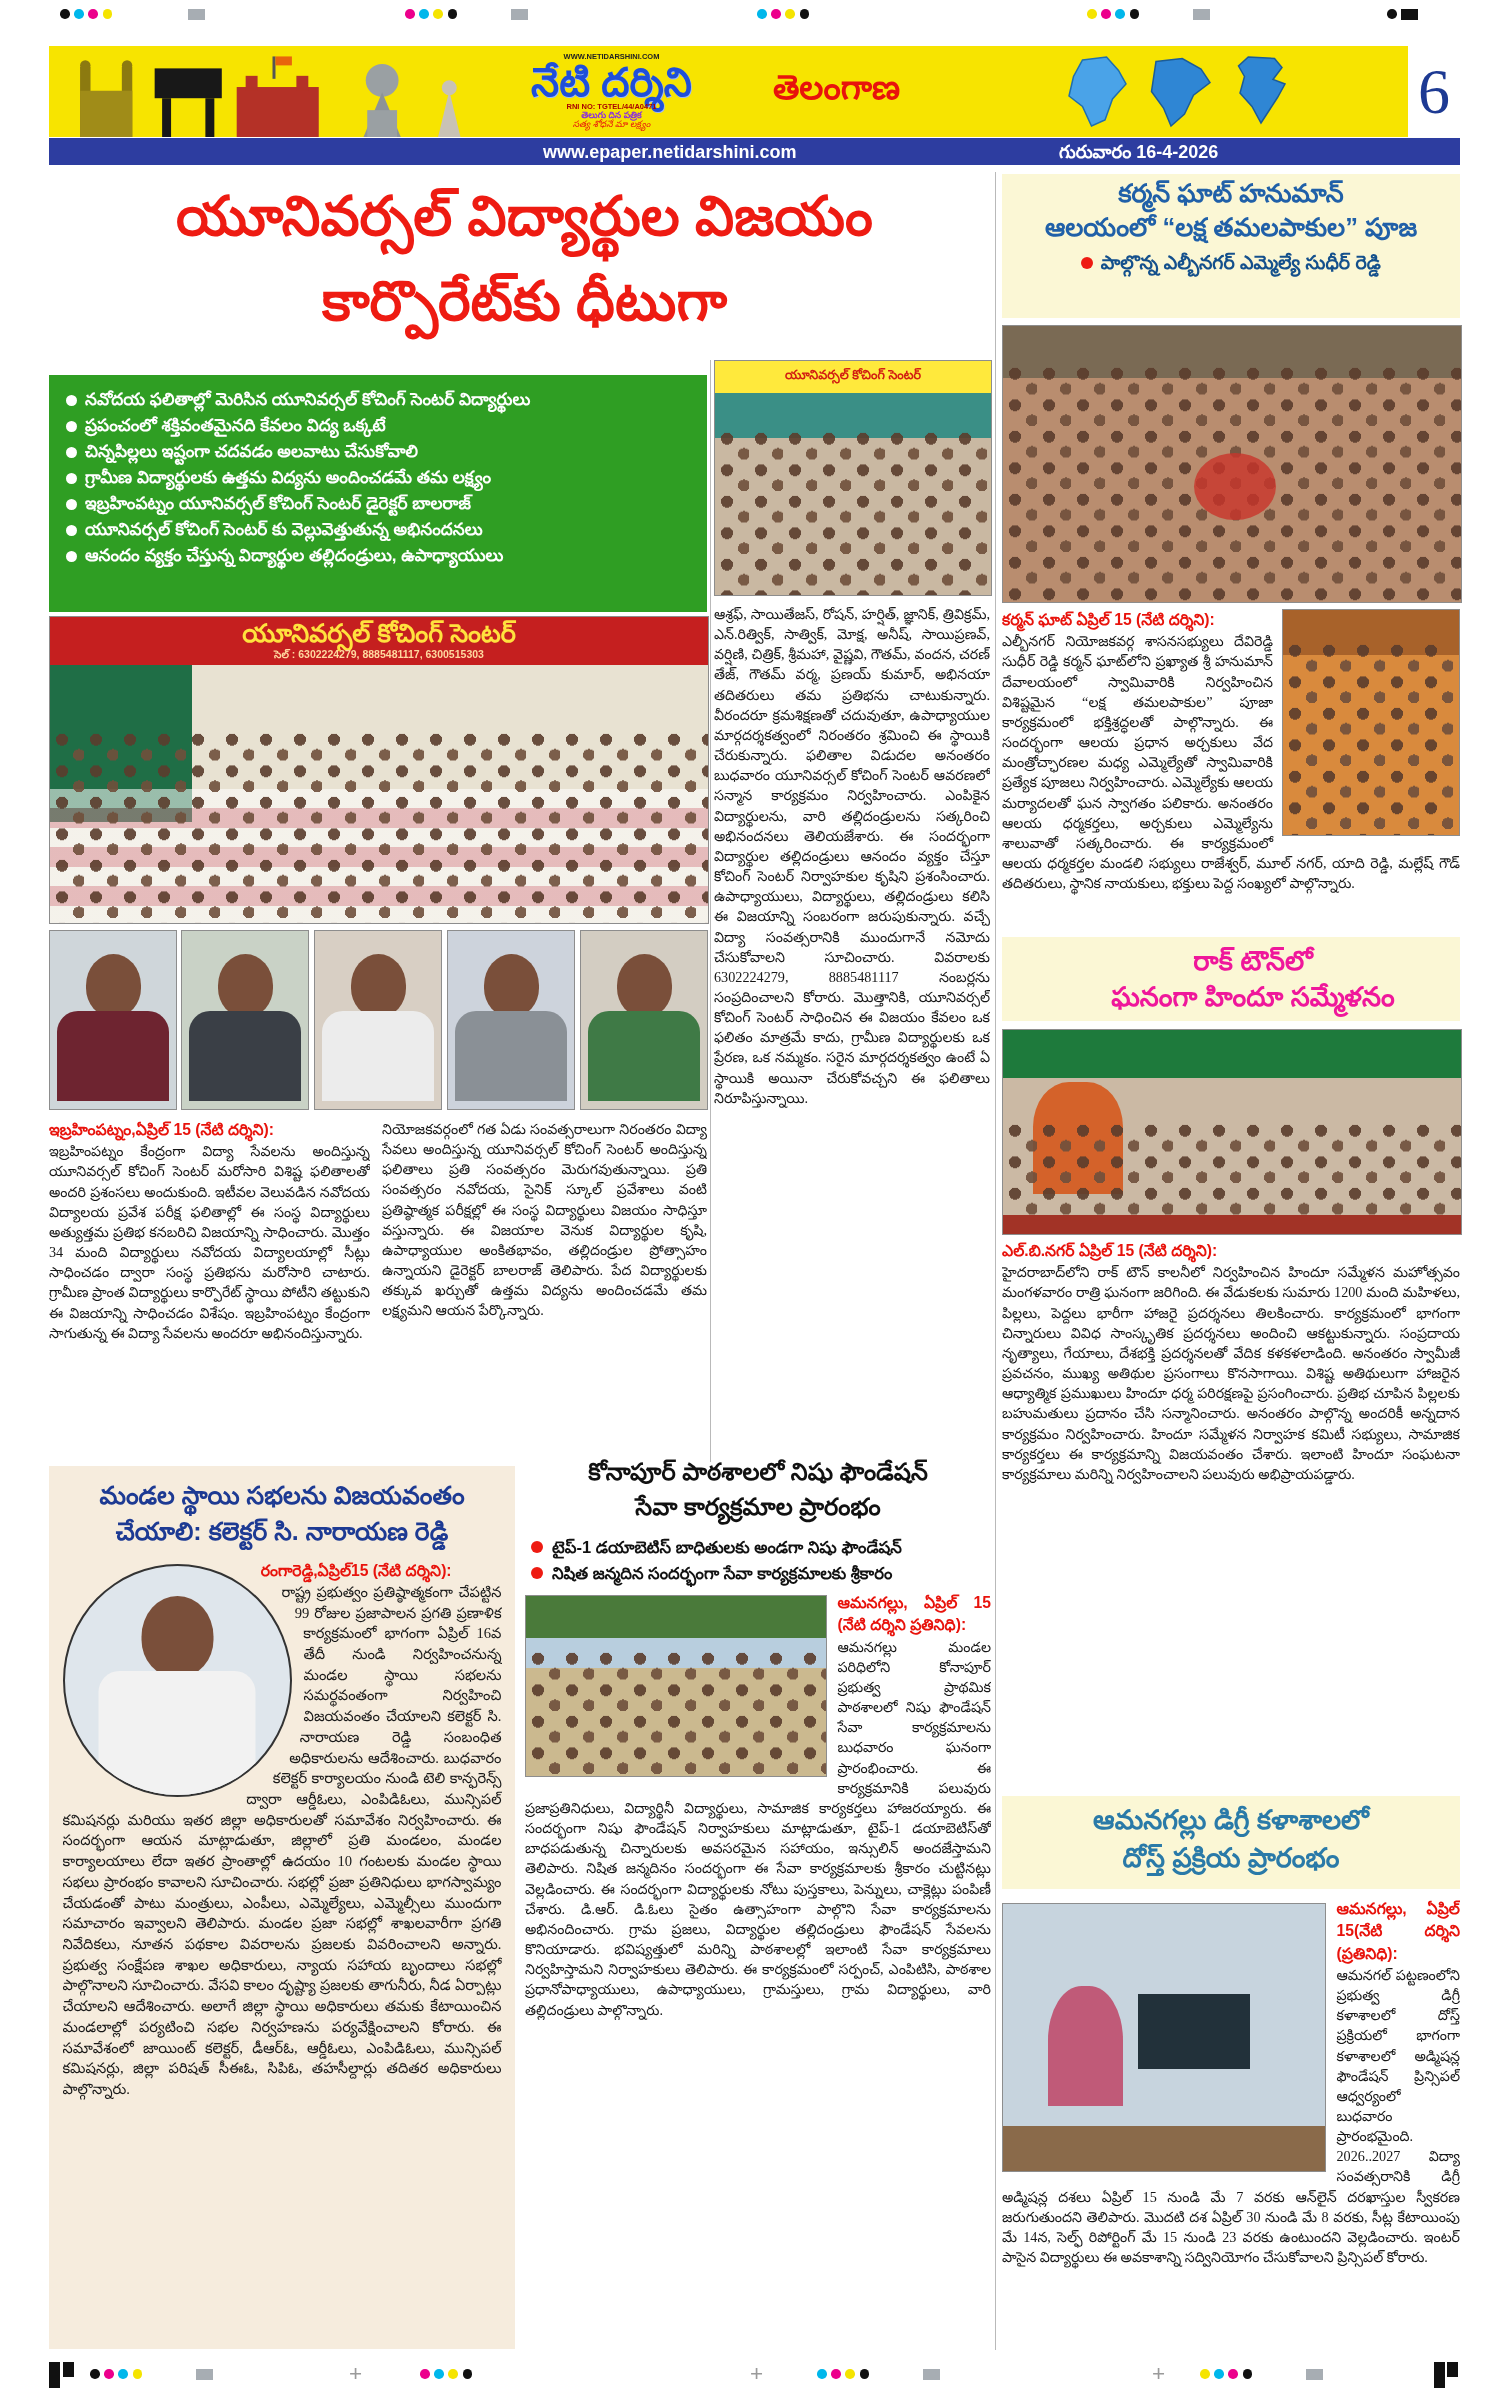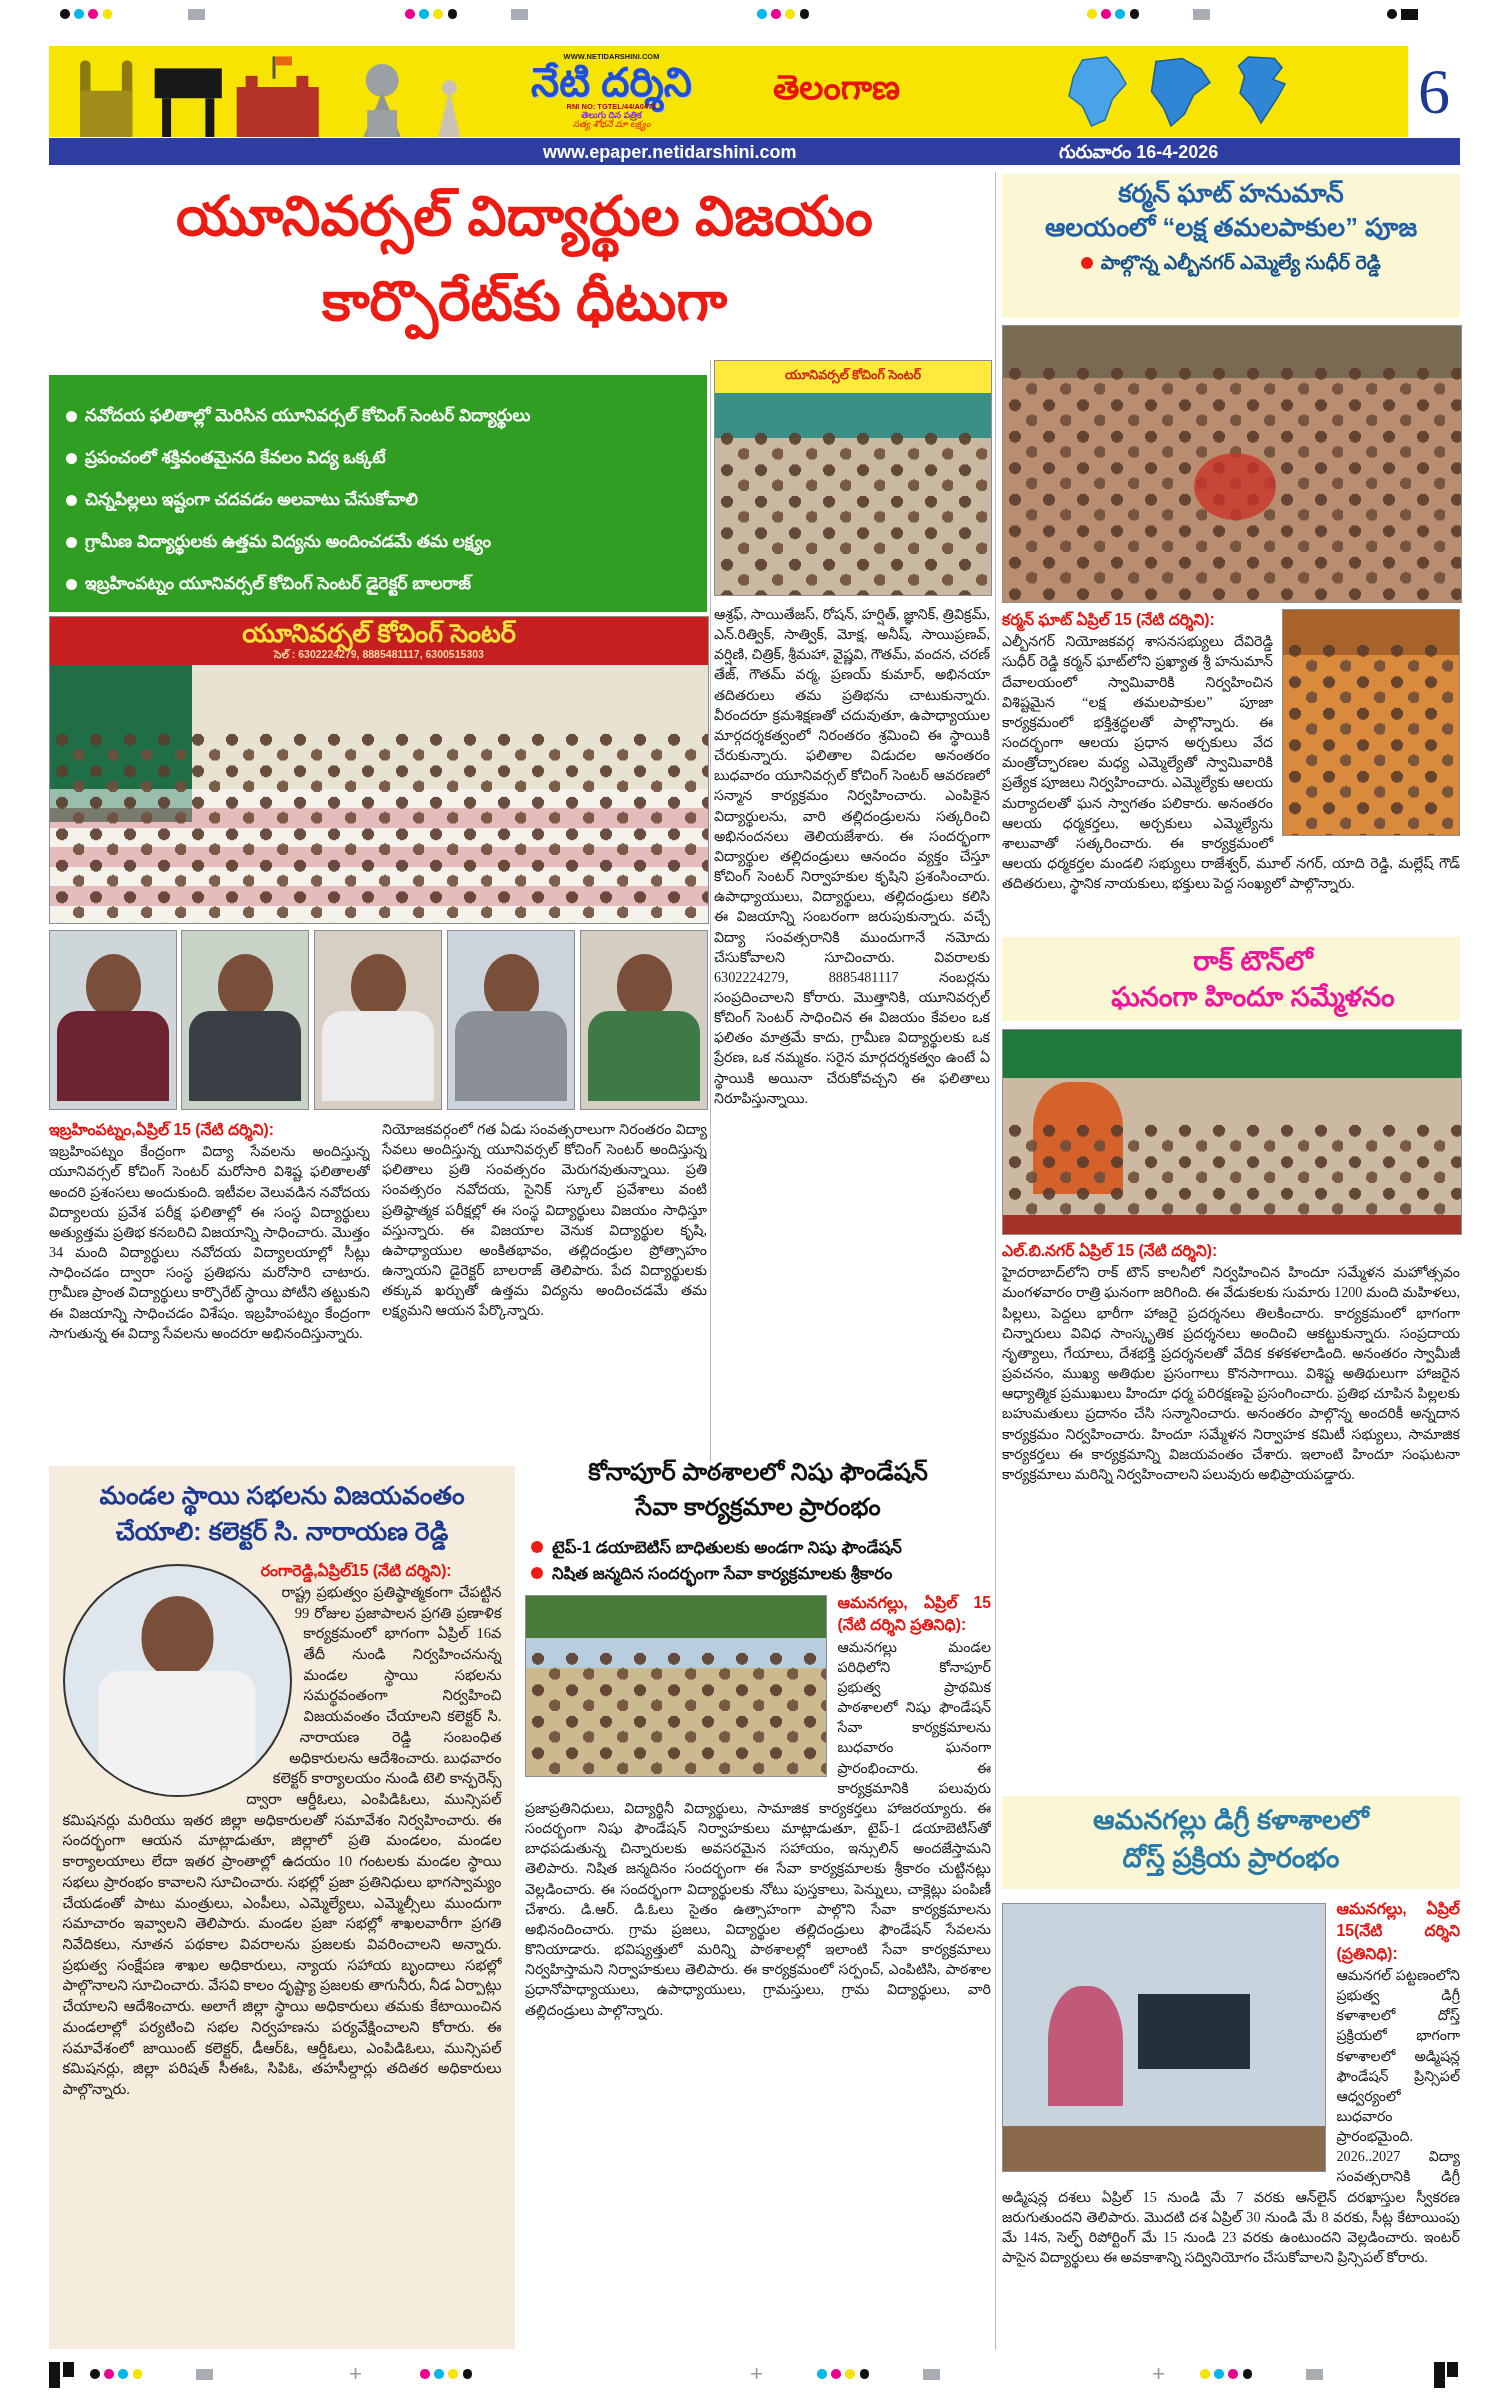--- a/index.html
+++ b/index.html
@@ -33,21 +33,21 @@
     color:#1d3a93;font-size:64px;font-family:"Liberation Serif","DejaVu Serif",serif;}
   .bluebar{left:49px;top:138px;width:1411px;height:27px;background:#2d3da0;color:#fff;font-weight:bold;}
   .bluebar .url{position:absolute;left:450px;top:3.7px;font-size:18px;margin-left:44px;}
   .bluebar .dt{position:absolute;left:1010px;top:3.7px;font-size:18px;}
 
   
   .headline-main{left:58px;top:174px;width:933px;height:187px;text-align:center;color:#ee1b12;
      font-weight:bold;font-size:55px;line-height:1.55;}
   .greenbox{left:49px;top:375px;width:658px;height:237px;background:#2f9e23;color:#fff;
      padding:12px 15px;box-sizing:border-box;}
-  .greenbox .b{font-size:17px;font-weight:bold;line-height:26px;position:relative;padding-left:21px;margin-top:16px;}
+  .greenbox .b{font-size:17px;font-weight:bold;line-height:26px;position:relative;padding-left:21px;}
   .greenbox .b::before{content:"";position:absolute;left:1.5px;top:7.5px;width:11.2px;height:11.2px;border-radius:50%;background:#fff;}
 
   
   .photo{position:absolute;border:0.7px solid #8d8d8d;overflow:hidden;background:#c9b8a2;}
   .heads{position:absolute;left:0;right:0;bottom:0;
      background-image:radial-gradient(circle 6px at 12px 10.5px,#5b3d2d 99%,transparent),
                       radial-gradient(circle 6px at 29px 26px,#70503c 99%,transparent);
      background-size:34px 31.5px;opacity:.9;}
   .rows{background:repeating-linear-gradient(180deg,rgba(255,255,255,.55) 0 19.5px,rgba(226,140,160,.45) 19.5px 39px);}
   .photo-banner{height:48px;background:#c51f1f;color:#ffe23e;display:flex;flex-direction:column;

